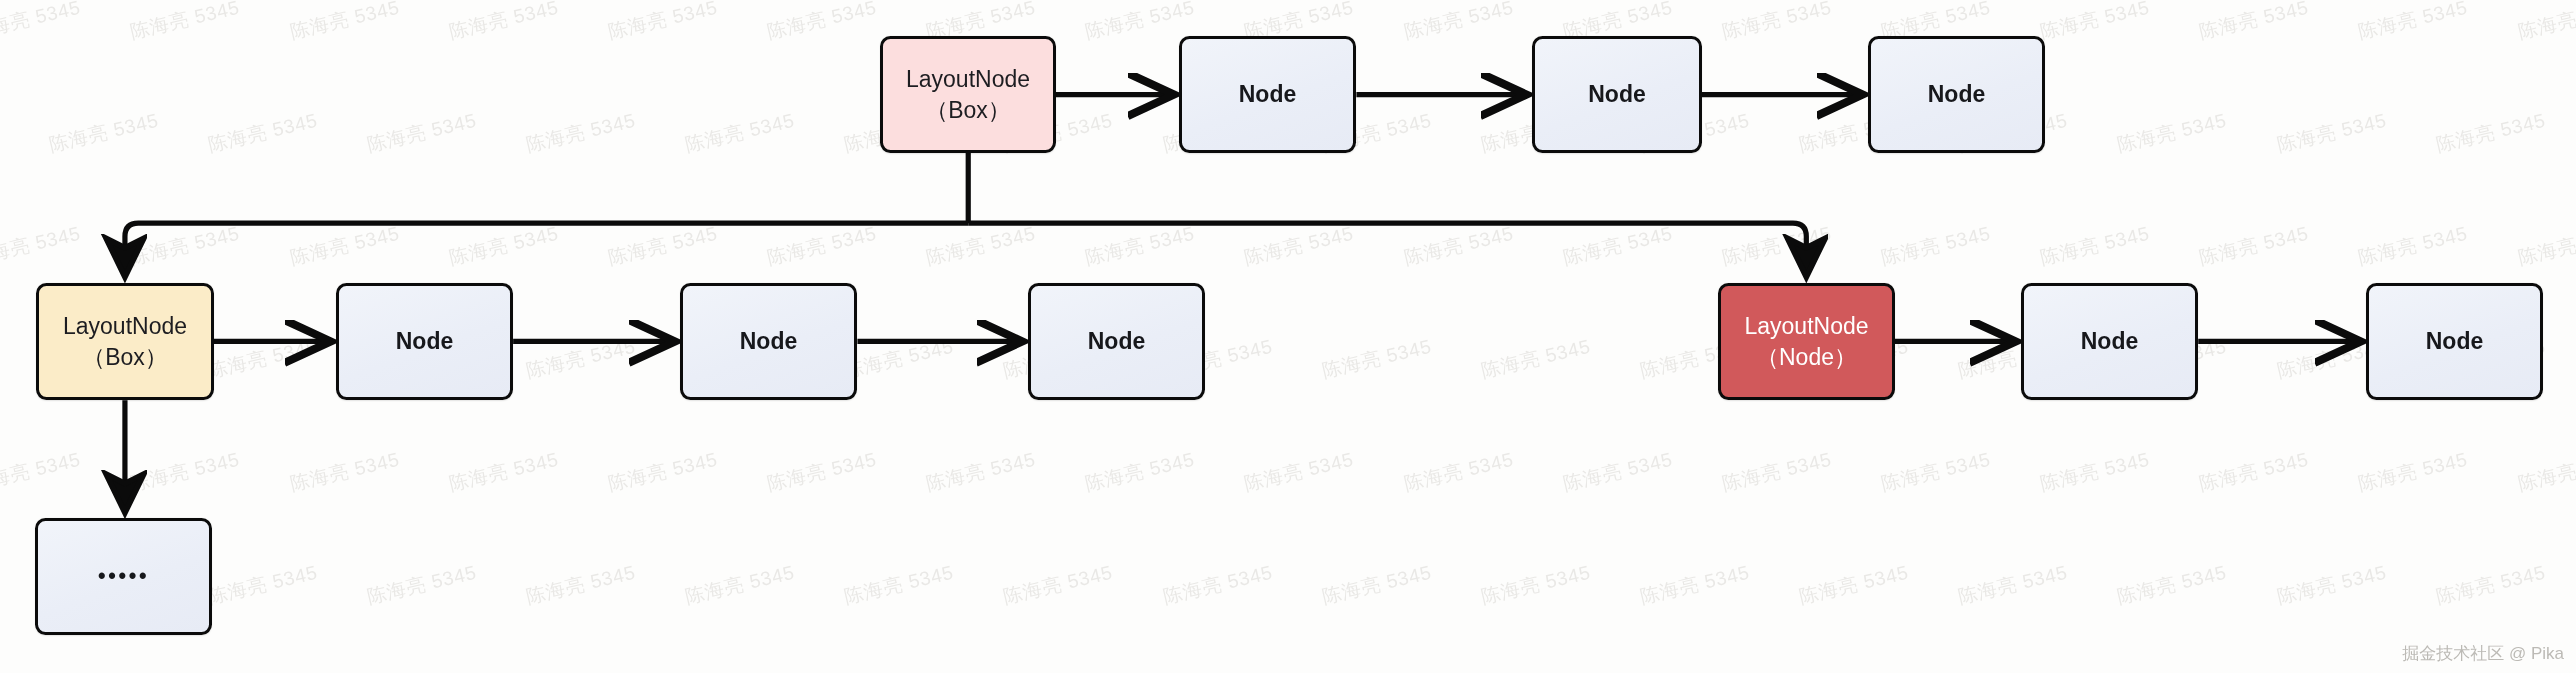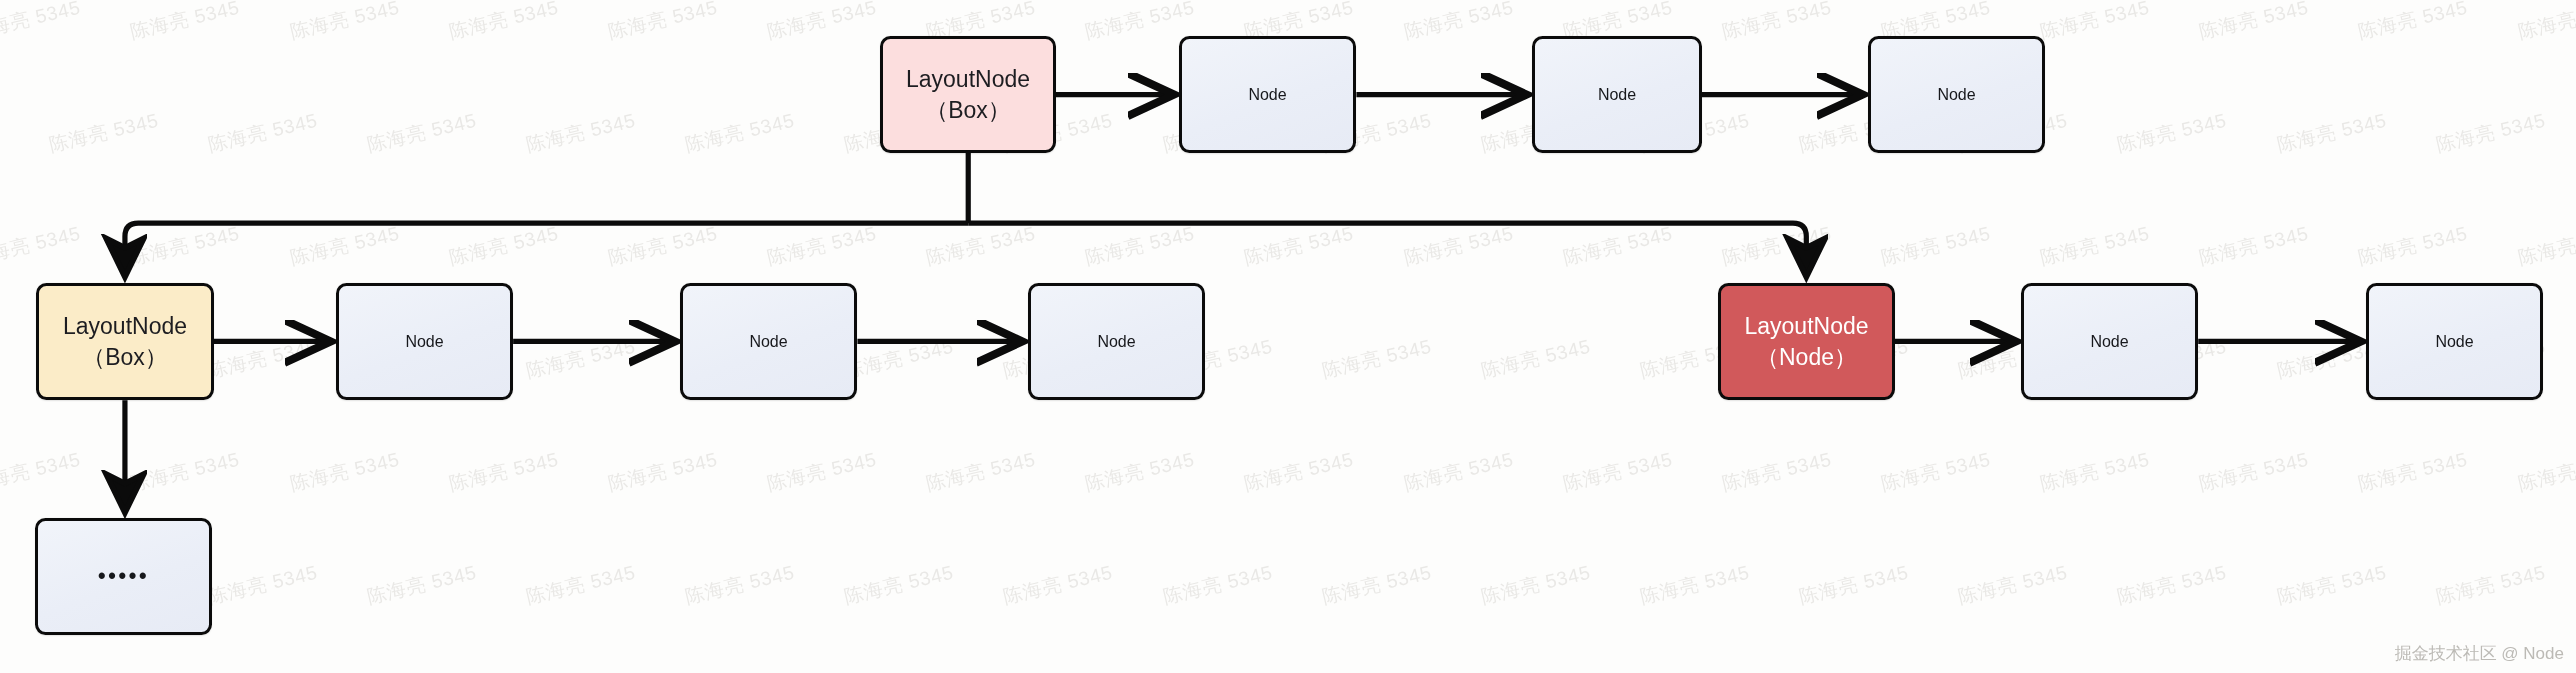--- a/index.html
+++ b/index.html
@@ -73,21 +73,22 @@
     z-index: 3;
     box-shadow: 0 0.7px 1.5px rgba(0,0,0,0.10);
   }
   .node .ln {
     display: block;
     white-space: nowrap;
   }
   .node-plain {
     background: linear-gradient(160deg, #f1f4fa 0%, #eaeef7 55%, #e7ebf5 100%);
     color: #17181c;
-    font-size: 16px;
+    font-size: 23px;
+    font-weight: bold;
   }
   .node-pink {
     background: #fcdede;
     color: #1d1d21;
     font-size: 23px;
   }
   .node-yellow {
     background: #fbecc8;
     color: #1d1d21;
     font-size: 23px;
@@ -308,16 +309,16 @@
   </div>
 
   <div class="node node-plain" style="left:2366px; top:283px; width:177px; height:117px;">
     <span class="ln">Node</span>
   </div>
 
   <div class="node node-dots" style="left:35px; top:518px; width:177px; height:117px;">
     <span class="ln">•••••</span>
   </div>
 
-  <div class="wm-corner">掘金技术社区 @ Node</div>
+  <div class="wm-corner">掘金技术社区 @ Pika</div>
 
 </div>
 
 
 </body></html>

